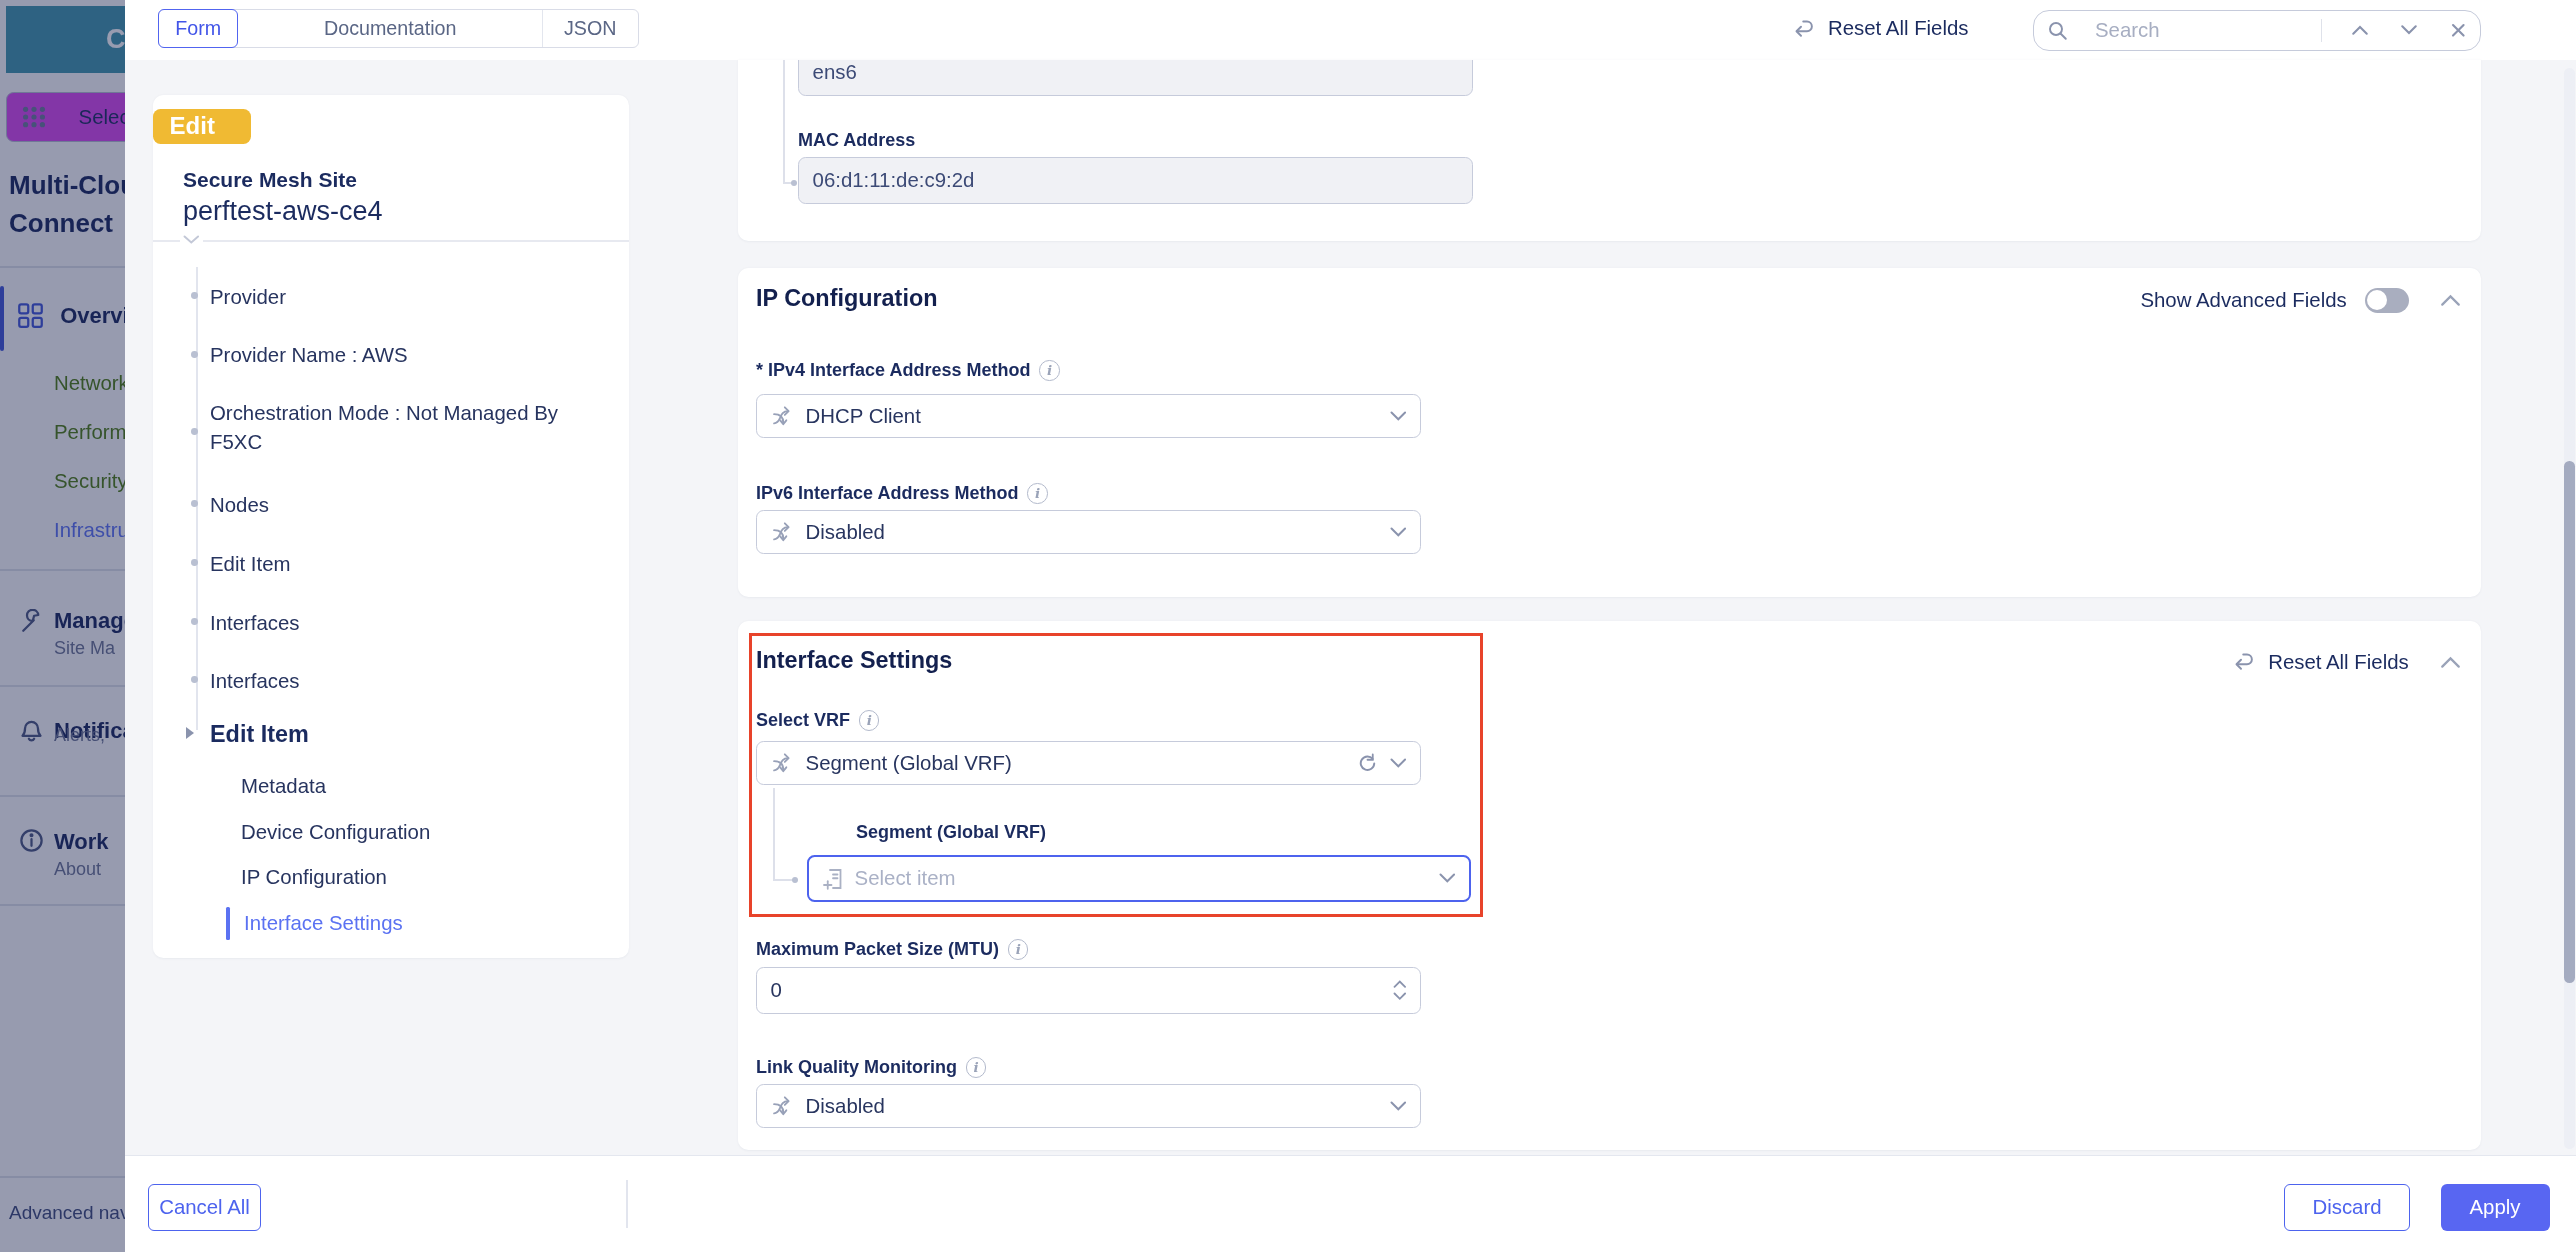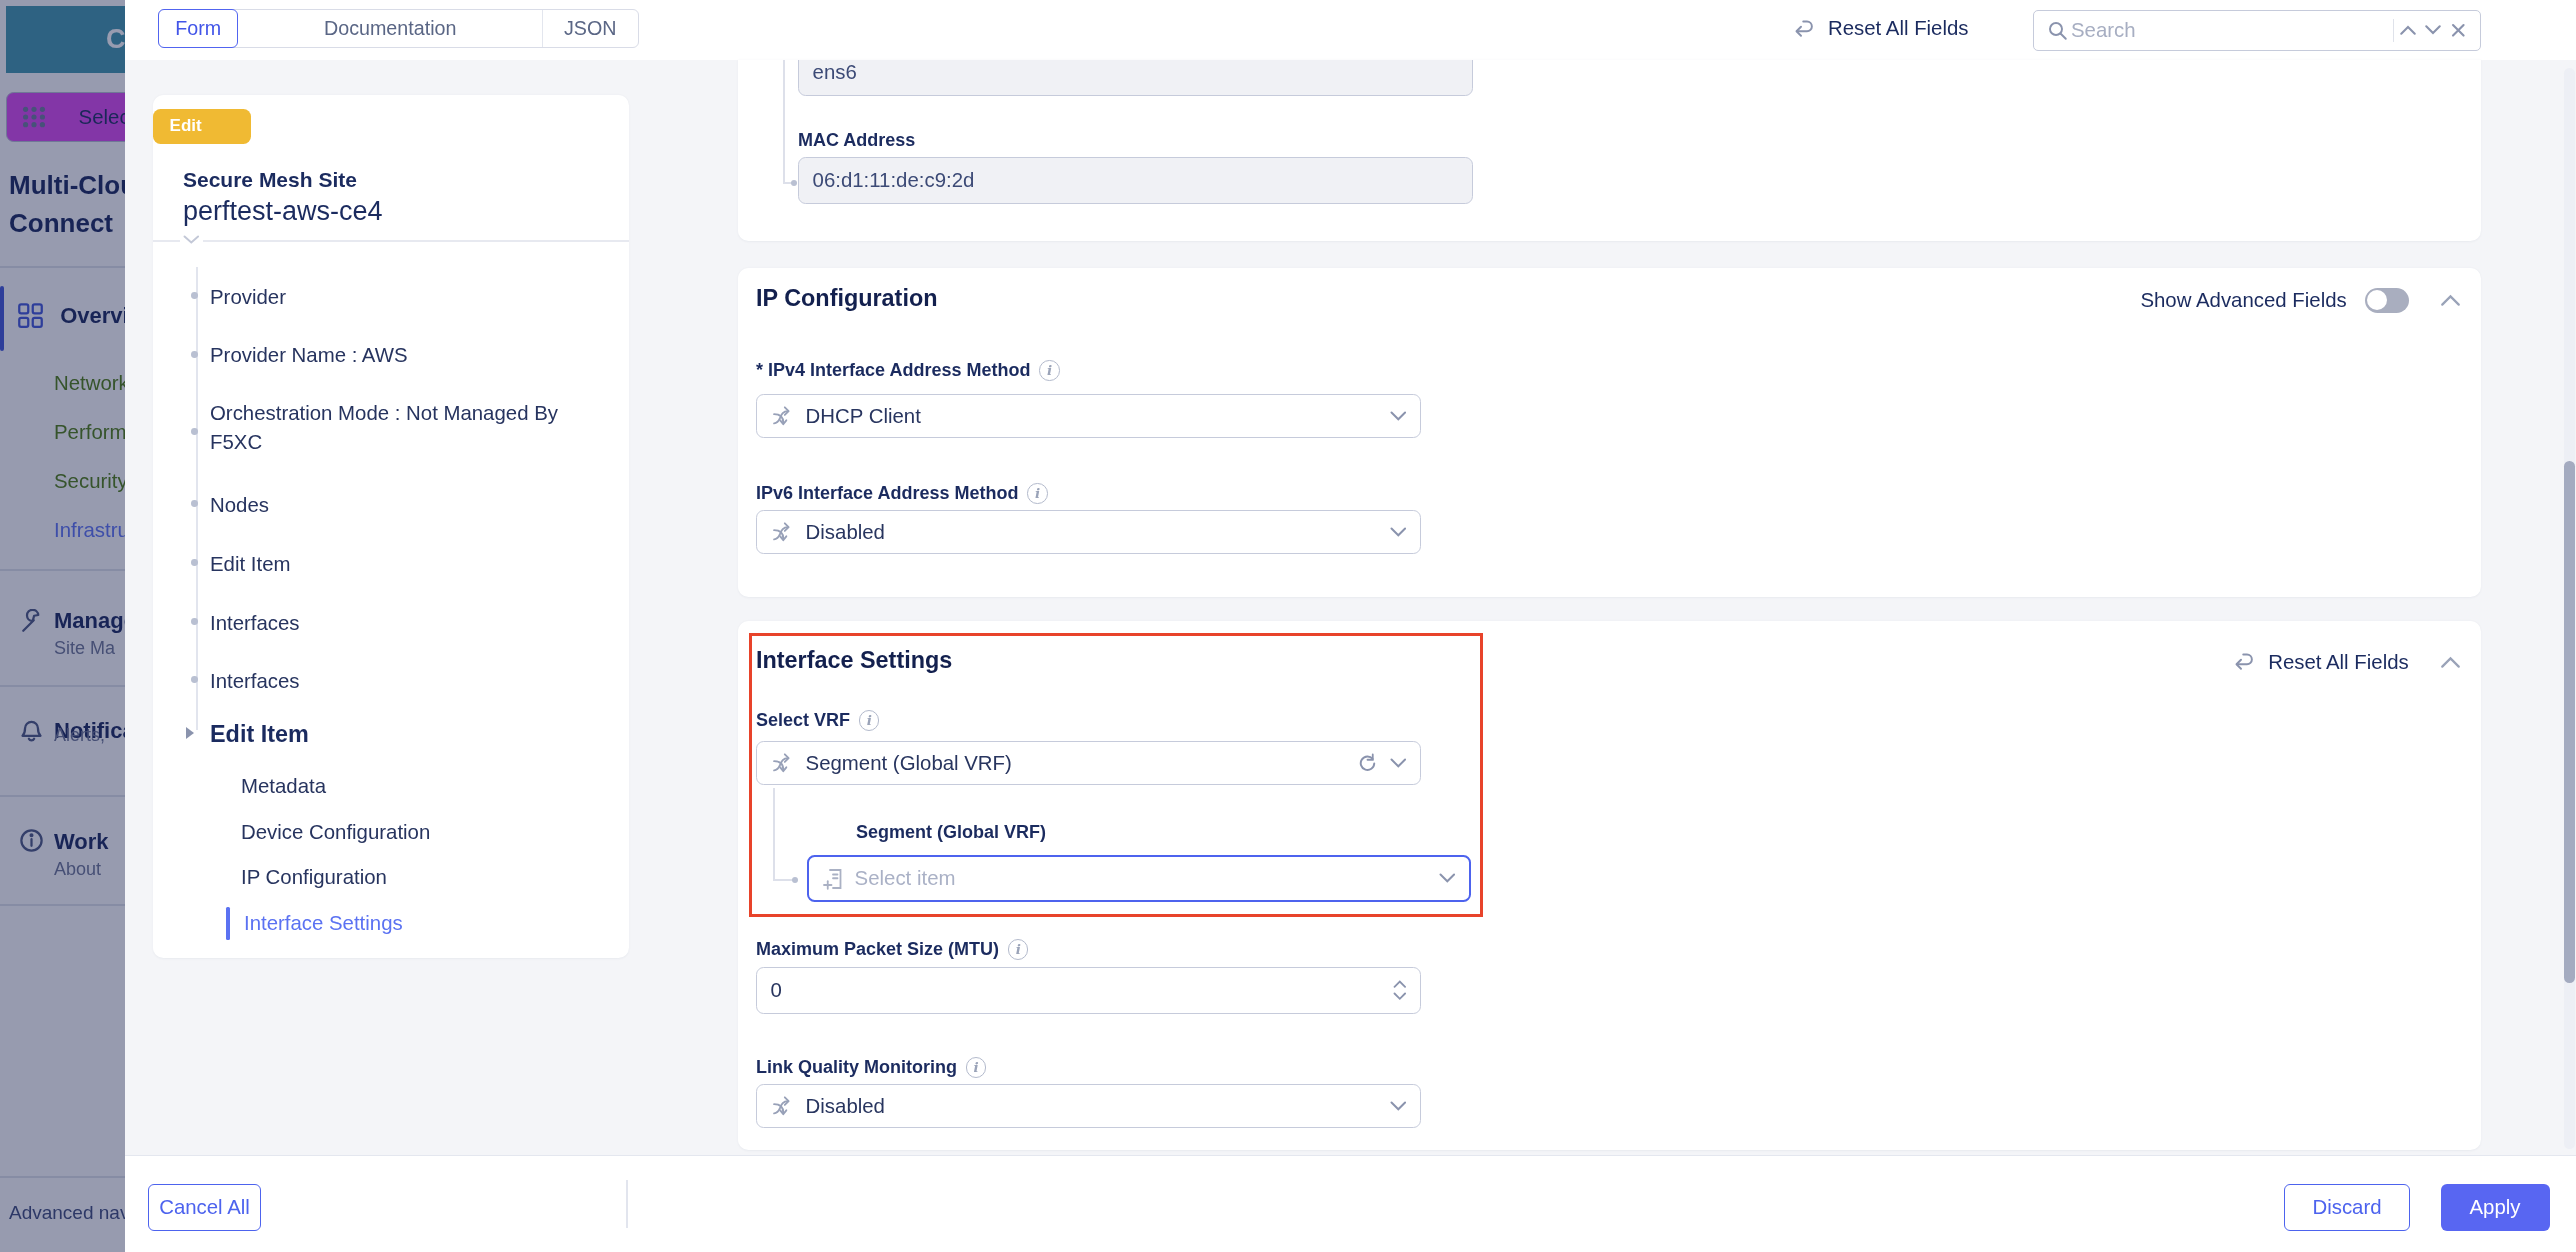--- a/index.html
+++ b/index.html
@@ -31,29 +31,29 @@
 
   
   .modal { position:absolute; left:125px; top:0; width:2451px; height:1252px; background:#f4f5f8; z-index:10; }
   .modal-top { position:absolute; left:0; top:0; right:0; height:60px; background:#fff; }
   .tab-group { position:absolute; left:33px; top:9px; width:481px; height:39px; border:0.8px solid #d9dce7; border-radius:6px; background:#fff; display:flex; }
   .tab { display:flex; align-items:center; justify-content:center; font-size:19.7px; color:#5a6685; border-right:0.8px solid #e3e6ee; }
   .tab:last-child { border-right:none; }
   .tab.t0 { width:80px; } .tab.t1 { width:305px; } .tab.t2 { width:94px; }
   .tab.active { position:relative; border:1.5px solid #5164f0; border-radius:6px; color:#4255e8; background:#fff; margin:-0.8px 0 -0.8px -0.8px; }
   .top-reset { position:absolute; left:1667px; top:16.6px; display:flex; align-items:center; gap:12px; font-size:20.4px; color:#1b2b5f; cursor:default; }
-  .search-box { position:absolute; left:1908px; top:9.8px; width:448px; height:41px; border:1.5px solid #c6cbdb; border-radius:5px; background:#fff; display:flex; align-items:center; padding:0 10.6px 0 12px; gap:2px; }
+  .search-box { position:absolute; left:1908px; top:9.8px; width:448px; height:41px; border:1.5px solid #c6cbdb; border-radius:16px; background:#fff; display:flex; align-items:center; padding:0 10.6px 0 12px; gap:26px; }
   .search-box input { flex:1; border:none; outline:none; font-size:20.4px; color:#3c4a76; font-family:"Liberation Sans",sans-serif; background:transparent; min-width:0; }
   .search-box input::placeholder { color:#a7aec2; }
   .search-divider { width:1.5px; height:23px; background:#dfe2ea; }
   .sicon { display:flex; align-items:center; justify-content:center; width:23px; height:23px; }
 
   
   .wizard-card { position:absolute; left:28px; top:95px; width:476px; height:863px; background:#fff; border-radius:10.6px; box-shadow:0 0.8px 2.3px rgba(20,30,70,0.05); overflow:hidden; }
-  .edit-badge { position:absolute; left:0; top:13.6px; width:98px; height:35px; background:#f0ba33; border-radius:7.6px; color:#fff; font-size:17px; font-weight:bold; display:flex; align-items:center; padding-left:16.6px; }
+  .edit-badge { position:absolute; left:0; top:13.6px; width:98px; height:35px; background:#f0ba33; border-radius:7.6px; color:#fff; font-size:24px; font-weight:bold; display:flex; align-items:center; padding-left:16.6px; }
   .wz-type { position:absolute; left:30px; top:73px; font-size:21px; font-weight:bold; color:#1b2b5f; }
   .wz-name { position:absolute; left:30px; top:101px; font-size:27px; color:#1b2b5f; }
   .wz-divider { position:absolute; left:0; top:145px; width:476px; height:1.5px; background:#e7e9f0; }
   .wz-divider-notch { position:absolute; left:27px; top:140px; background:#fff; padding:0 3px; }
   .wz-guide { position:absolute; left:43px; top:172px; width:1.5px; height:463px; background:#e2e5ee; }
   .step { position:absolute; left:57px; width:393px; font-size:20.4px; color:#27345f; line-height:29px; }
   .step-dot { position:absolute; left:38px; width:6.8px; height:6.8px; border-radius:50%; background:#b9c0d2; }
   .step-arrow { position:absolute; left:33px; top:632px; width:0; height:0; border-left:8.3px solid #8a93ad; border-top:6px solid transparent; border-bottom:6px solid transparent; }
   .step.current { font-size:23.4px; font-weight:bold; color:#1b2b5f; }
   .substep { position:absolute; left:88px; width:363px; font-size:20.4px; color:#27345f; }

